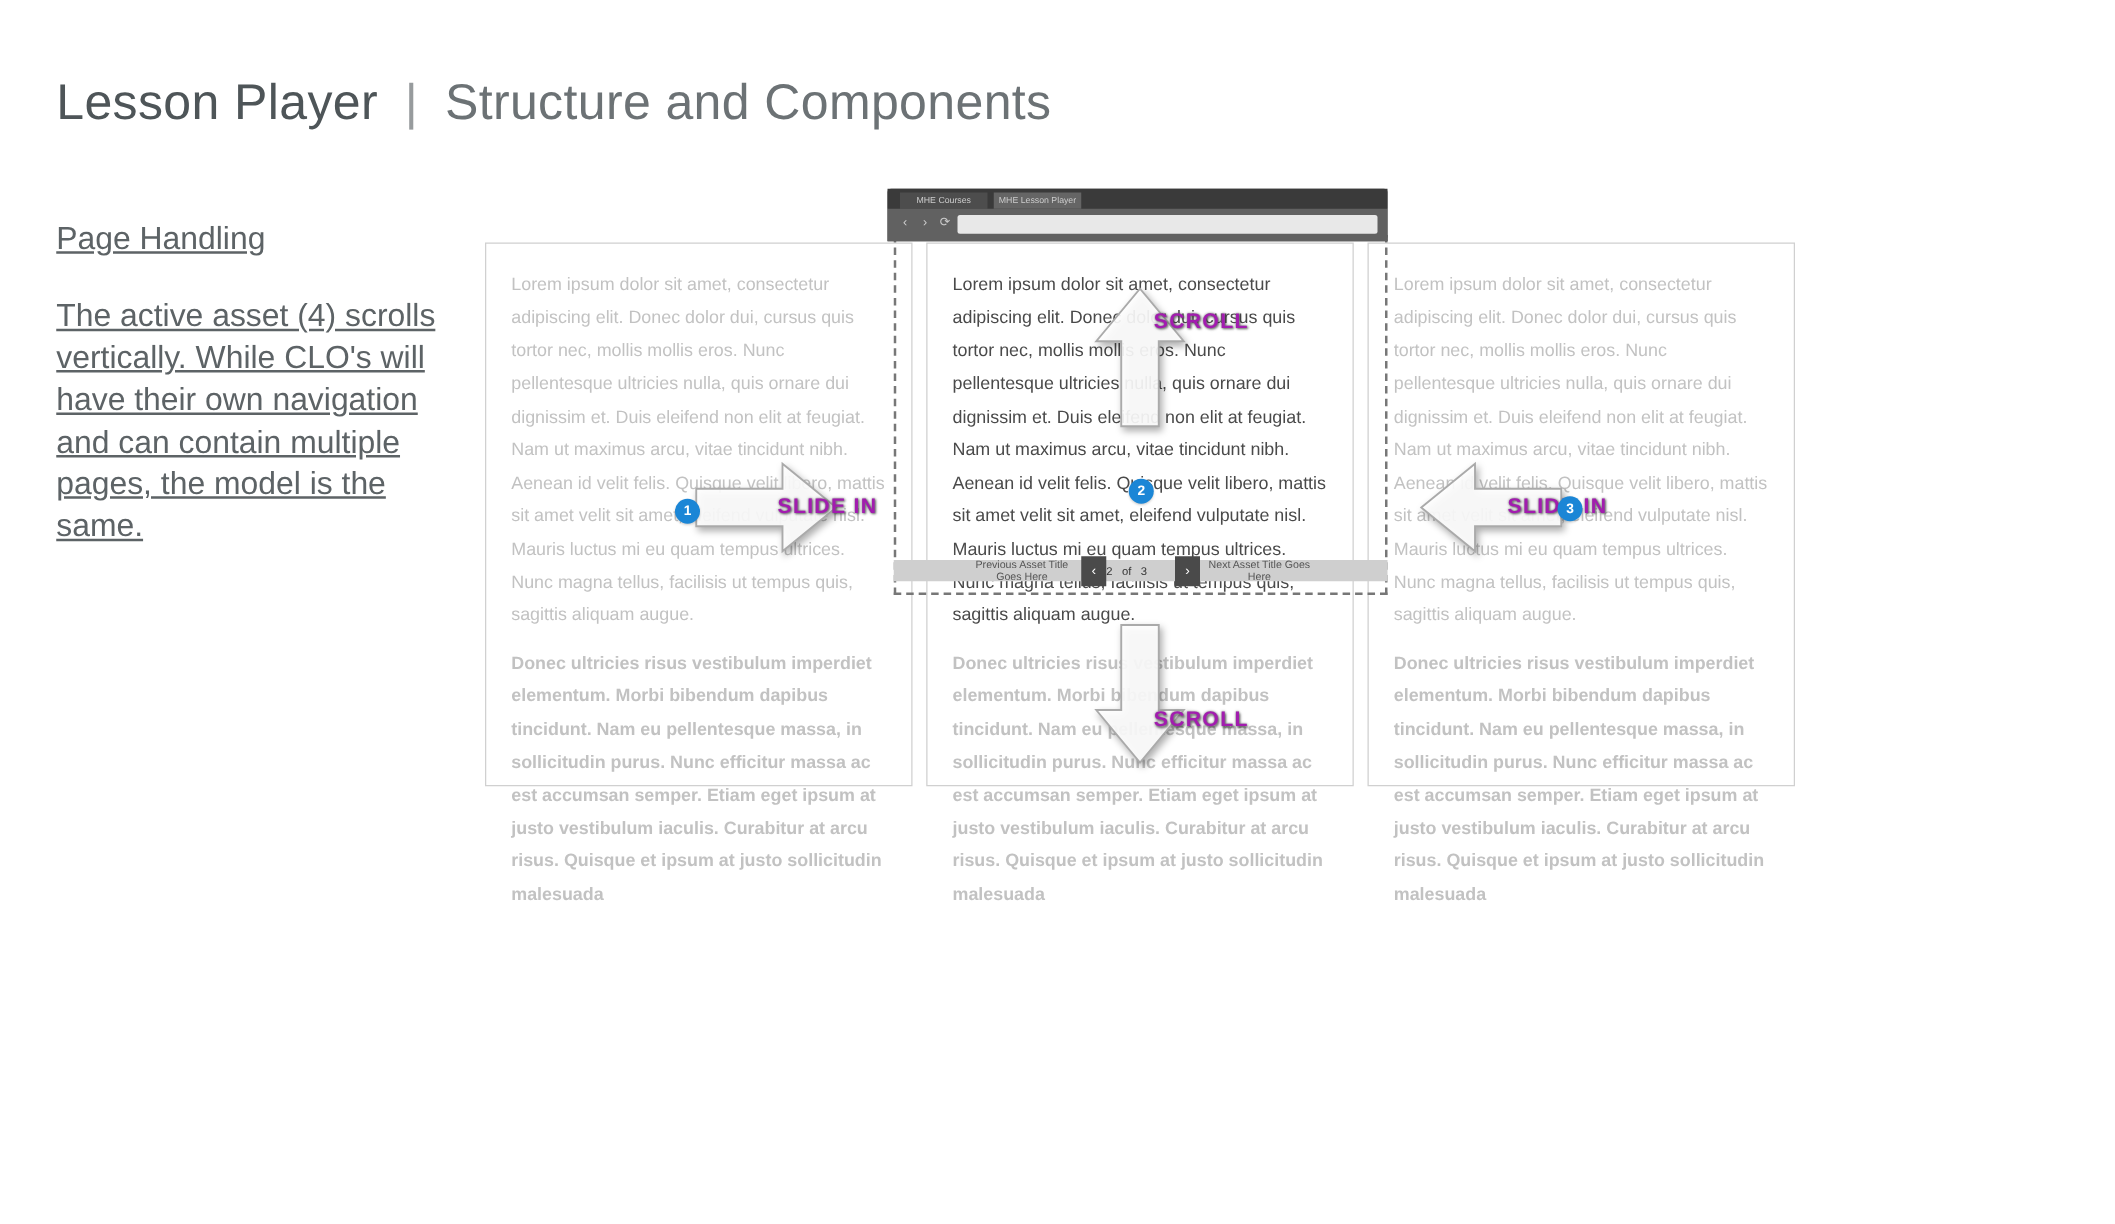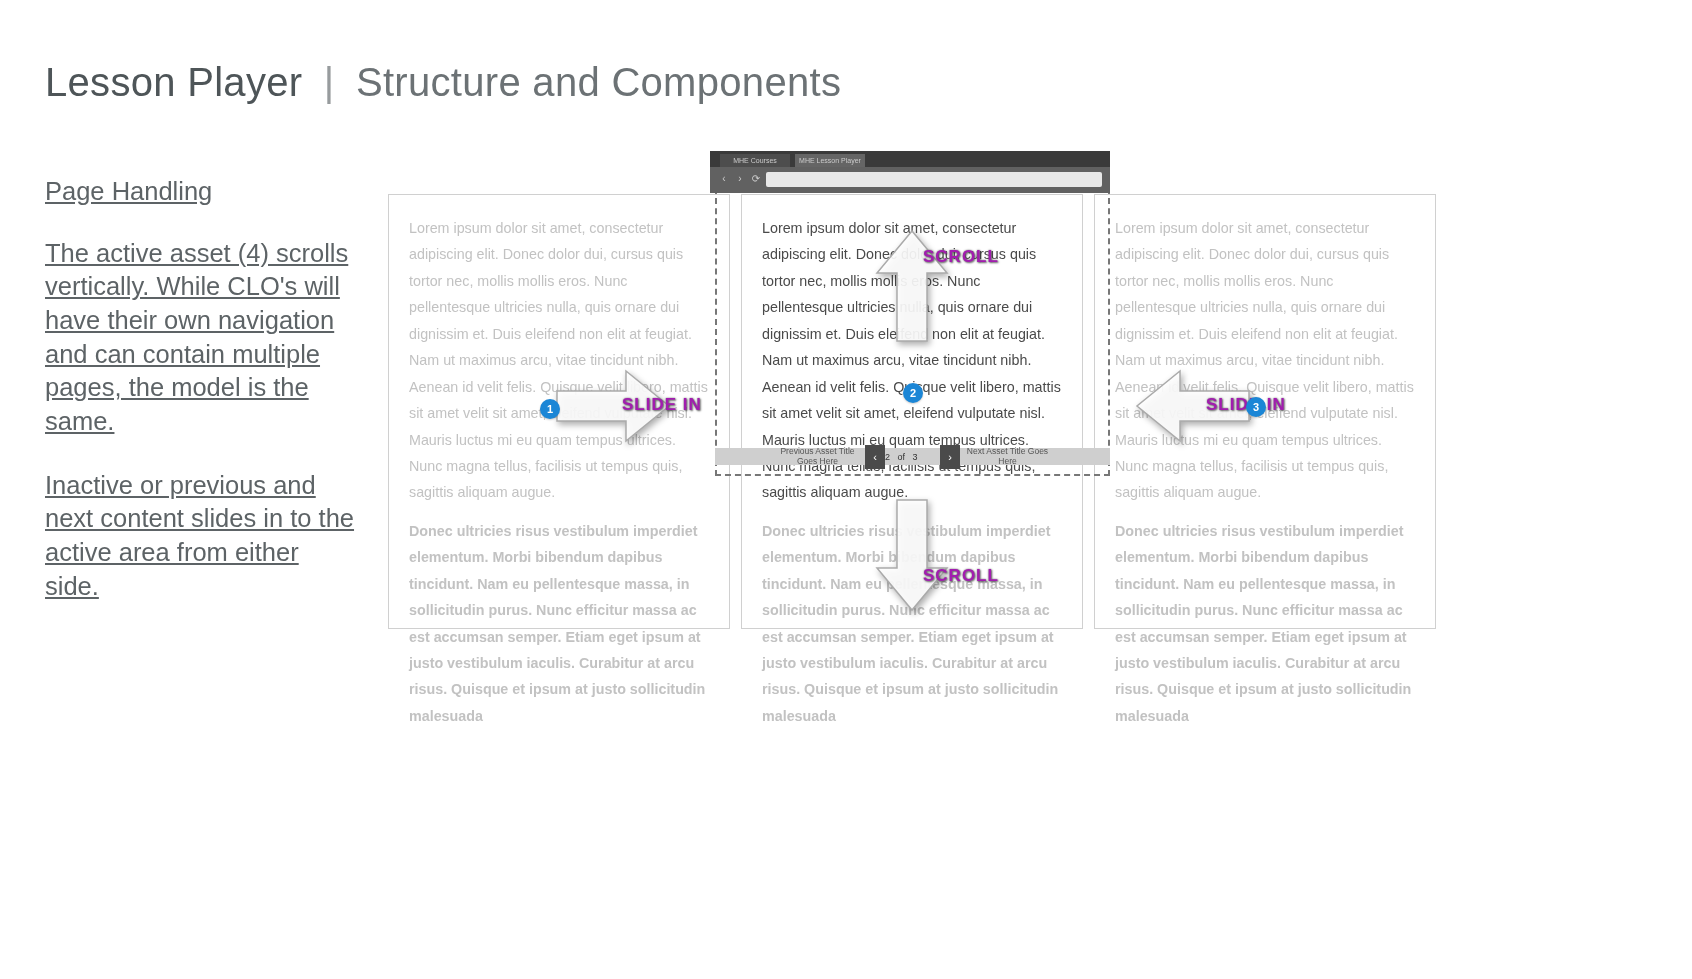--- a/index.html
+++ b/index.html
@@ -177,21 +177,20 @@
 
 <div class="title-bar">
   <span class="bold">Lesson Player</span>
   <span class="sep">|</span>
   <span class="light">Structure and Components</span>
 </div>
 
 <div class="left-col">
   <p class="section-heading">Page Handling</p>
   <p>The active asset (4) scrolls vertically. While CLO's will have their own navigation and can contain multiple pages, the model is the same.</p>
-  <p>Inactive or previous and next content slides in to the active area from either side.</p>
 </div>
 
 <div class="browser-chrome">
   <div class="chrome-tabstrip">
     <div class="chrome-tab t1">MHE Courses</div>
     <div class="chrome-tab t2">MHE Lesson Player</div>
   </div>
   <div class="chrome-toolbar">
     <div class="chrome-btn b1">‹</div>
     <div class="chrome-btn b2">›</div>

